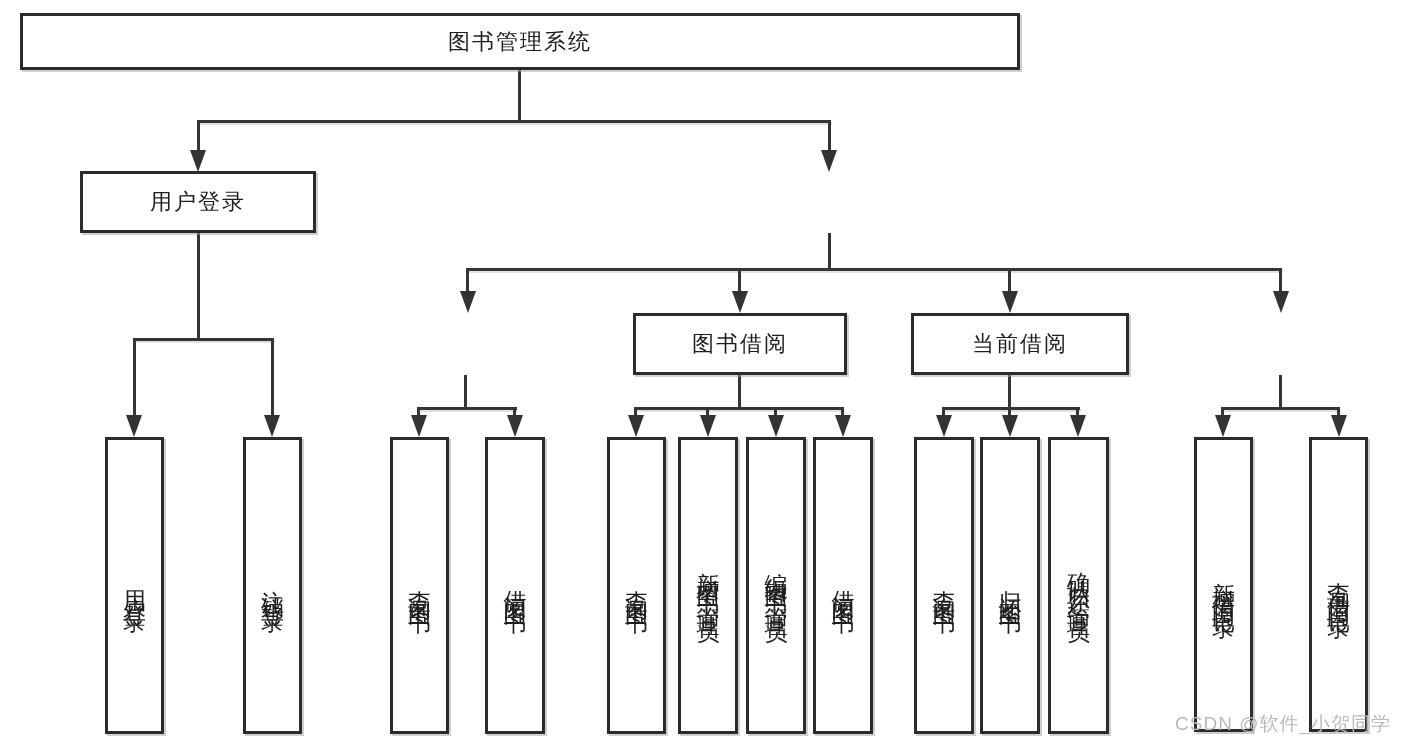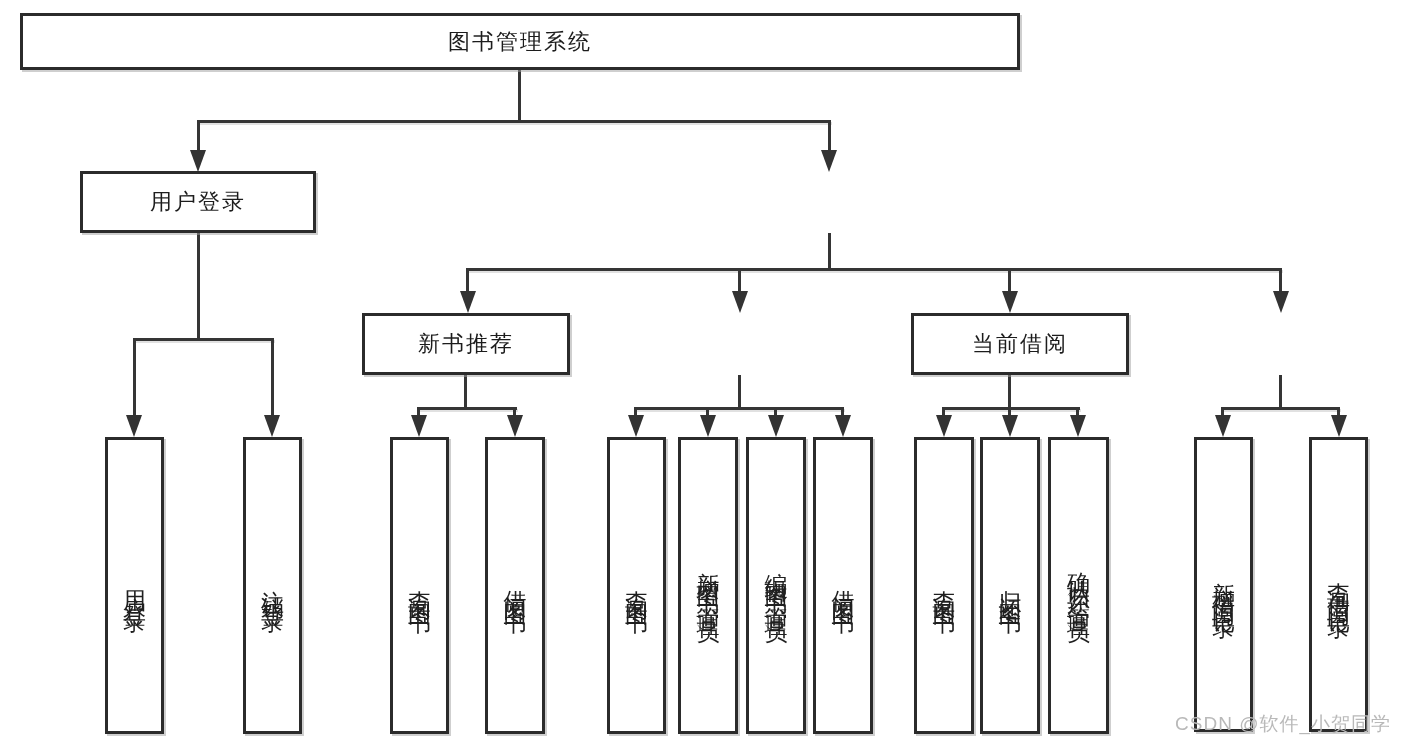--- a/index.html
+++ b/index.html
@@ -93,22 +93,22 @@
   <div class="hline" style="left:466px;top:268px;width:816px"></div>
   <div class="vline" style="left:466px;top:268px;height:25px"></div>
   <div class="arrow" style="left:460px;top:291px"></div>
   <div class="vline" style="left:738px;top:268px;height:25px"></div>
   <div class="arrow" style="left:732px;top:291px"></div>
   <div class="vline" style="left:1008px;top:268px;height:25px"></div>
   <div class="arrow" style="left:1002px;top:291px"></div>
   <div class="vline" style="left:1279px;top:268px;height:25px"></div>
   <div class="arrow" style="left:1273px;top:291px"></div>
 
-  <div class="box" style="left:362px;top:313px;width:208px;height:62px">
-    <span class="lbl">新书推荐</span>
+  <div class="box" style="left:633px;top:313px;width:214px;height:62px">
+    <span class="lbl">图书借阅</span>
   </div>
   <div class="box" style="left:911px;top:313px;width:218px;height:62px">
     <span class="lbl">当前借阅</span>
   </div>
 
   <div class="vline" style="left:464px;top:375px;height:35px"></div>
   <div class="hline" style="left:417px;top:407px;width:100px"></div>
   <div class="vline" style="left:417px;top:407px;height:12px"></div>
   <div class="arrow" style="left:411px;top:415px"></div>
   <div class="vline" style="left:513px;top:407px;height:12px"></div>

